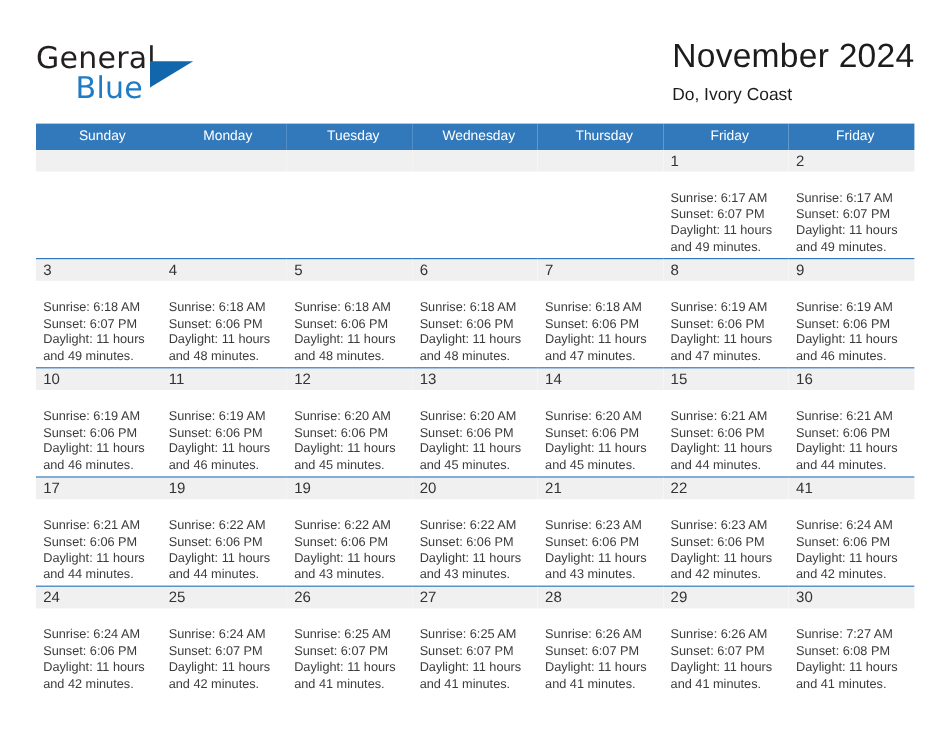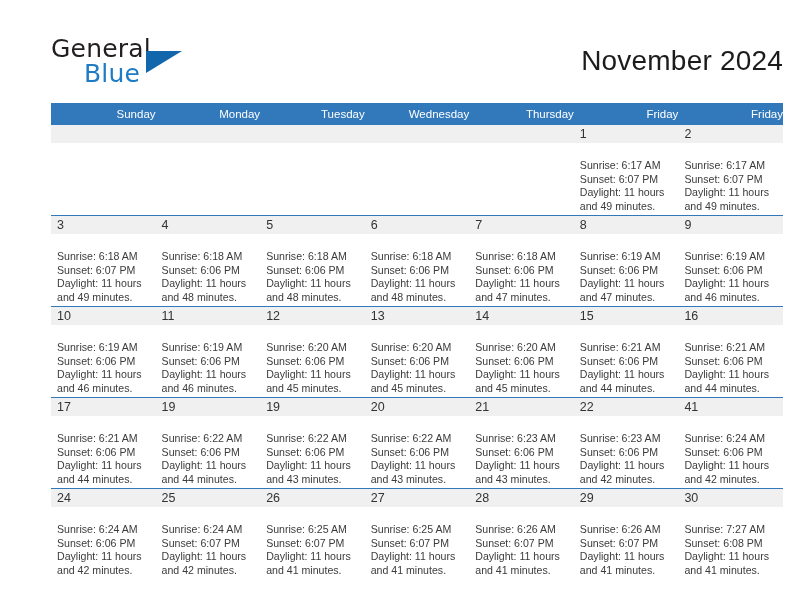--- a/index.html
+++ b/index.html
@@ -12,21 +12,20 @@
     height: 612px;
     font-family: "Liberation Sans", sans-serif;
     color: #222222;
     overflow: hidden;
   }
   .page {
     position: relative;
     width: 688px;
     height: 612px;
     box-sizing: border-box;
-    margin-left: 21px;
   }
 
   
   .header {
     position: absolute;
     left: 30px;
     top: 30px;
     width: 732px;
     height: 68px;
   }
@@ -63,21 +62,21 @@
     top: 17px;
     width: 0;
     height: 0;
     border-left: 36px solid #1266ab;
     border-bottom: 22px solid transparent;
   }
 
   .title-block {
     position: absolute;
     right: 0;
-    top: 14px;
+    top: 0;
     text-align: left;
   }
   .month-title {
     font-size: 28px;
     font-weight: 400;
     color: #1c1c1c;
     line-height: 34px;
     letter-spacing: 0.2px;
     font-family: "Liberation Sans", sans-serif;
   }
@@ -101,21 +100,21 @@
   }
   .calendar th,
   .calendar td {
     padding: 0;
     margin: 0;
     vertical-align: top;
   }
   .dow-row th {
     background: #3279bb;
     height: 22px;
-    text-align: right;
+    text-align: center;
     font-weight: normal;
     font-size: 11.5px;
     color: #ffffff;
     padding: 0 0 0 6px;
     line-height: 22px;
     font-family: "Liberation Sans", sans-serif;
   }
 
   .week-row td {
     border-top: 1.5px solid #3279bb;
@@ -161,20 +160,21 @@
   <div class="header">
 
     <div class="brand">
       <span class="brand-general">General</span>
       <span class="brand-triangle"></span>
       <span class="brand-blue">Blue</span>
     </div>
 
     <div class="title-block">
       <div class="month-title">November 2024</div>
+      <div class="location-title">Do, Ivory Coast</div>
     </div>
 
   </div>
 
   <table class="calendar">
     <thead>
       <tr class="dow-row">
         <th>Sunday</th>
         <th>Monday</th>
         <th>Tuesday</th>

